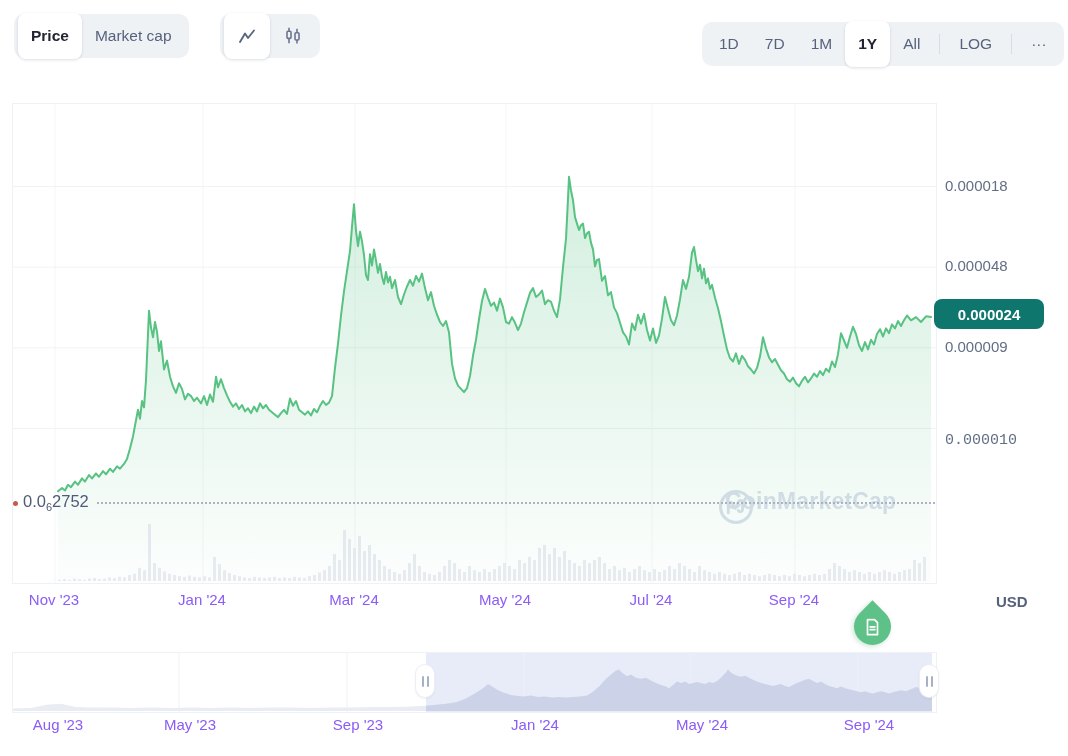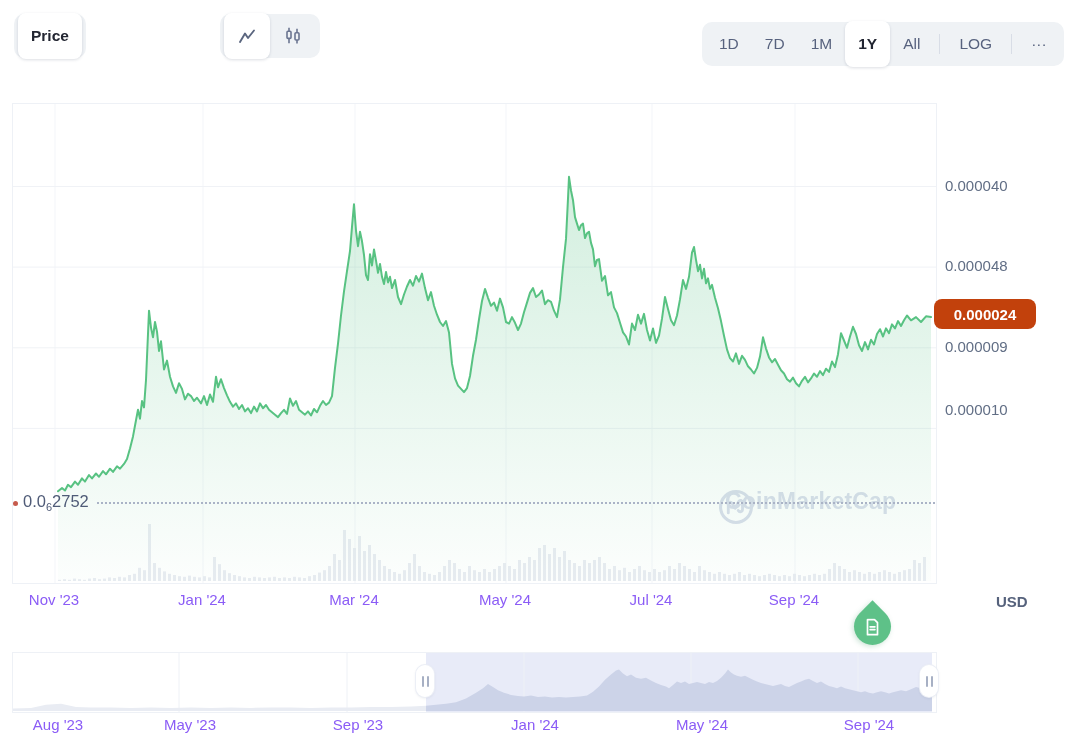--- a/index.html
+++ b/index.html
@@ -23,21 +23,21 @@
   .watermark{position:absolute;left:704px;top:384px;z-index:1;display:flex;align-items:center;gap:8px;color:#d9deeb;}
   .watermark .wm-text{font-size:23px;font-weight:bold;letter-spacing:.2px;}
   .dotline{position:absolute;left:97px;top:502px;width:838px;border-top:2px dotted #aab3c6;z-index:3;}
   .atl{position:absolute;left:13px;top:492px;z-index:4;display:flex;align-items:center;color:#4f5b77;font-size:16.5px;}
   .atl-dot{width:5px;height:5px;border-radius:50%;background:#c65b4d;margin-right:5px;margin-top:2px;}
   .atl sub{font-size:11px;}
 
   
   .ytick{position:absolute;left:945px;color:#616e85;font-size:15px;}
   .xtick{position:absolute;width:90px;text-align:center;color:#8b5cf6;font-size:15px;}
-  .price-badge{position:absolute;left:934px;top:299px;width:102px;height:30px;background:#c2410c;color:#fff;
+  .price-badge{position:absolute;left:934px;top:299px;width:110px;height:30px;background:#0f766e;color:#fff;
     border-radius:8px;display:flex;align-items:center;justify-content:center;font-size:15px;font-weight:bold;z-index:5;}
   .usd-label{position:absolute;left:996px;top:564px;color:#56627c;font-size:15px;font-weight:bold;margin-top:29px;}
 
   
   .news-pin{position:absolute;left:854px;top:608px;width:37px;height:37px;background:#5ec188;
     border-radius:0 50% 50% 50%;transform:rotate(45deg);cursor:pointer;box-shadow:0 2px 5px rgba(60,150,100,.25);z-index:6;}
   .news-pin .pin-icon{position:absolute;left:50%;top:50%;transform:translate(-50%,-50%) rotate(-45deg);display:flex;}
 
   
   .brush{position:absolute;left:12px;top:652px;width:923px;height:59px;border:1px solid #eef1f6;background:#fff;}
@@ -48,20 +48,21 @@
   .handle-left{left:416px;}
   .handle-right{left:920px;}
 </style>
 </head>
 <body>
 
 <div class="stage">
 
   <div class="seg" id="metric-toggle">
       <button class="seg-btn active">Price</button>
+      <button class="seg-btn">Market cap</button>
     </div>
   <div class="seg" id="ctype-toggle">
       <button class="seg-btn active icon-btn">
         <svg width="18" height="15" viewBox="0 0 18 15" fill="none">
           <path d="M2 13 L7 4.5 L10 9 L16 1.5" stroke="#5b667f" stroke-width="1.9" stroke-linecap="round" stroke-linejoin="round"></path>
         </svg>
       </button>
       <button class="seg-btn icon-btn">
         <svg width="18" height="18" viewBox="0 0 18 18" fill="none" stroke="#6b7591" stroke-width="1.6">
           <path d="M5 .8v3.4 M5 11.4v4.8"></path>
@@ -289,24 +290,24 @@
     </div>
   </div>
 
   <div class="dotline"></div>
   <div class="atl">
     <span class="atl-dot"></span>
     <span id="atl-text">0.0<sub>6</sub>2752</span>
   </div>
 
   <div id="y-ticks">
-      <span class="ytick" style="top: 176.5px;">0.000040</span>
+      <span class="ytick" style="top: 176.5px;">0.000018</span>
       <span class="ytick" style="top: 257.125px;">0.000048</span>
       <span class="ytick" style="top: 337.75px;">0.000009</span>
-      <span class="ytick" style="top: 401px;">0.000010</span>
+      <span class="ytick" style="top: 432px; font-family: Liberation Mono, monospace;">0.000010</span>
     </div>
   <div class="price-badge">0.000024</div>
   <div class="usd-label">USD</div>
   <div id="x-ticks">
       <span class="xtick" style="left: 9px; top: 591px;">Nov '23</span>
       <span class="xtick" style="left: 157px; top: 591px;">Jan '24</span>
       <span class="xtick" style="left: 309px; top: 591px;">Mar '24</span>
       <span class="xtick" style="left: 460px; top: 591px;">May '24</span>
       <span class="xtick" style="left: 606px; top: 591px;">Jul '24</span>
       <span class="xtick" style="left: 749px; top: 591px;">Sep '24</span>

